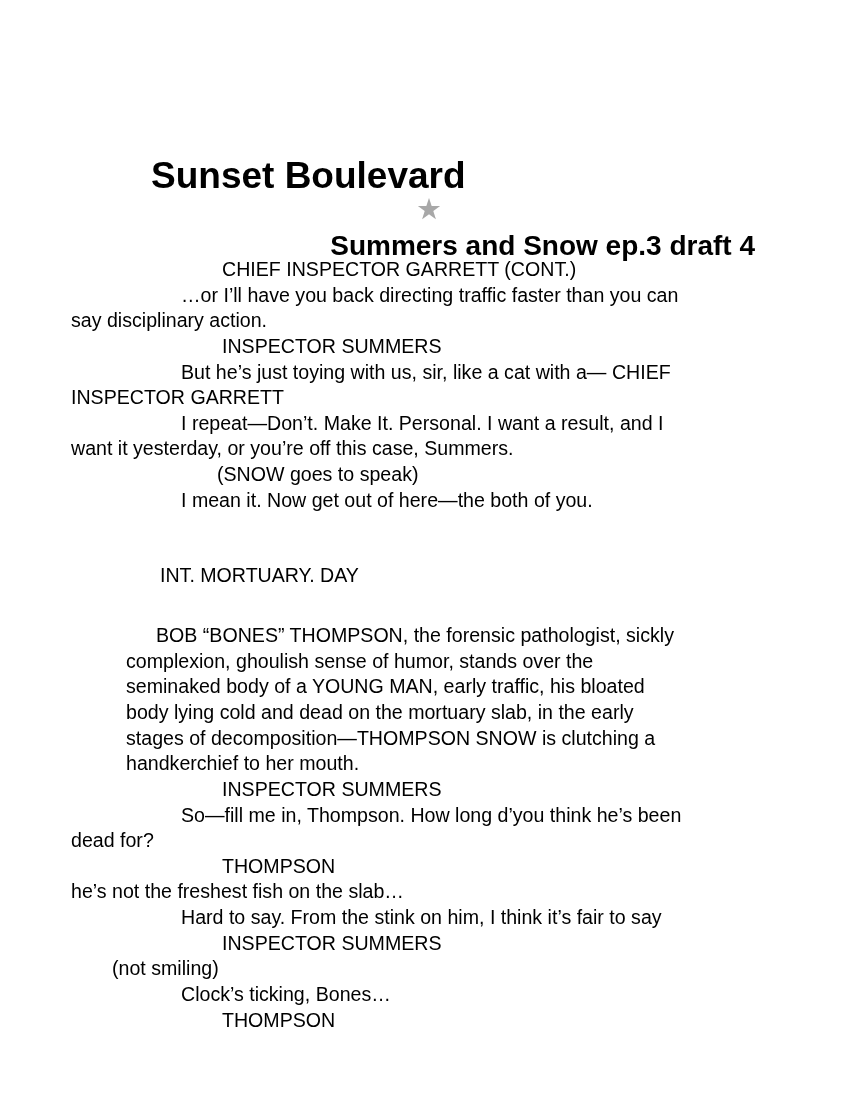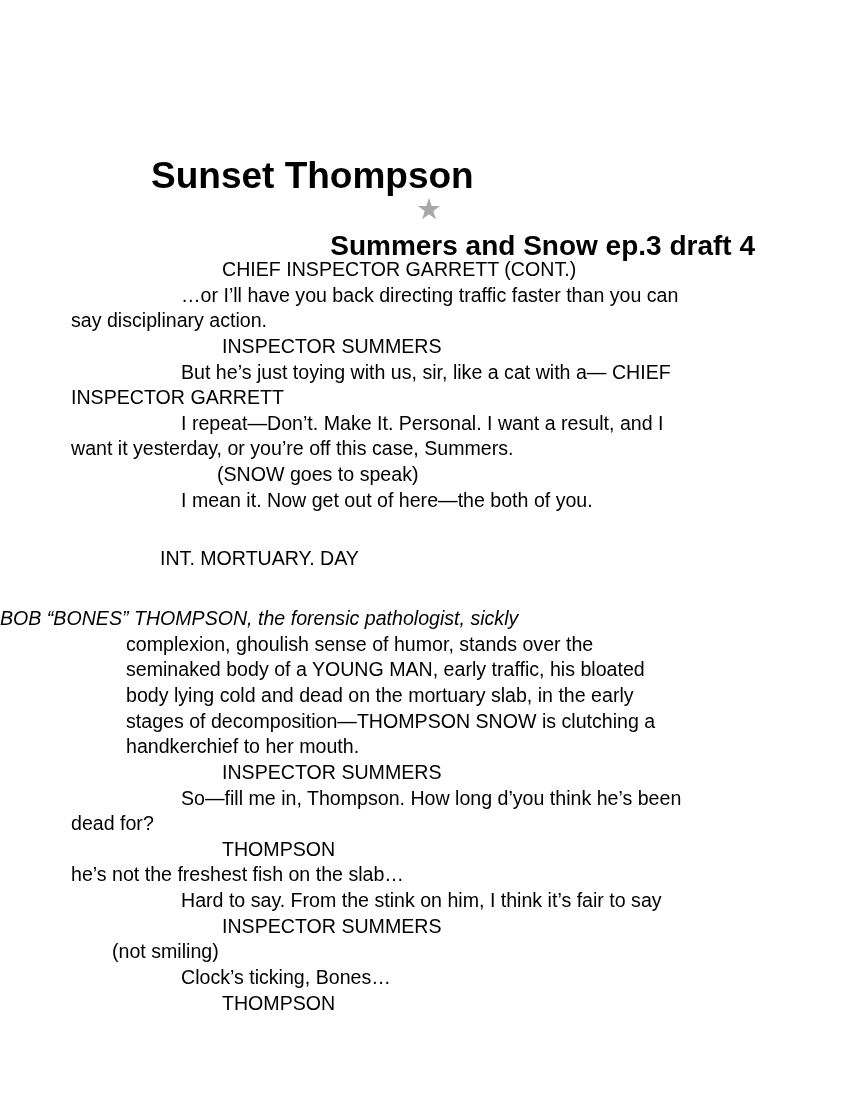--- a/index.html
+++ b/index.html
@@ -52,30 +52,30 @@
     height: 25.65px;
     line-height: 25.65px;
     white-space: pre;
   }
   
   .role-cue               { padding-left: 222px; }
   .role-parenthetical_cue { padding-left: 217px; }
   .role-dialogue_first    { padding-left: 181px; }
   .role-dialogue_wrap     { padding-left: 71px; }
   .role-parenthetical     { padding-left: 112px; }
-  .role-scene_heading     { padding-left: 160px; margin-top: 33px; }
-  .role-action_first      { margin-top: 34px; font-style: italic; }
+  .role-scene_heading     { padding-left: 160px; margin-top: 50px; }
+  .role-action_first      { padding-left: 156px; margin-top: 34px; }
   .role-action            { padding-left: 126px; }
 </style>
 </head>
 <body>
 
 <div class="page">
 
-  <h1 class="doc-title">Sunset Thompson</h1>
+  <h1 class="doc-title">Sunset Boulevard</h1>
 
   <div class="star">★</div>
 
   <div class="doc-subtitle">Summers and Snow ep.3 draft 4</div>
 
   <div class="script-lines">
       <div class="line role-cue">CHIEF INSPECTOR GARRETT (CONT.)</div>
       <div class="line role-dialogue_first">…or I’ll have you back directing traffic faster than you can</div>
       <div class="line role-dialogue_wrap">say disciplinary action.</div>
       <div class="line role-cue">INSPECTOR SUMMERS</div>

